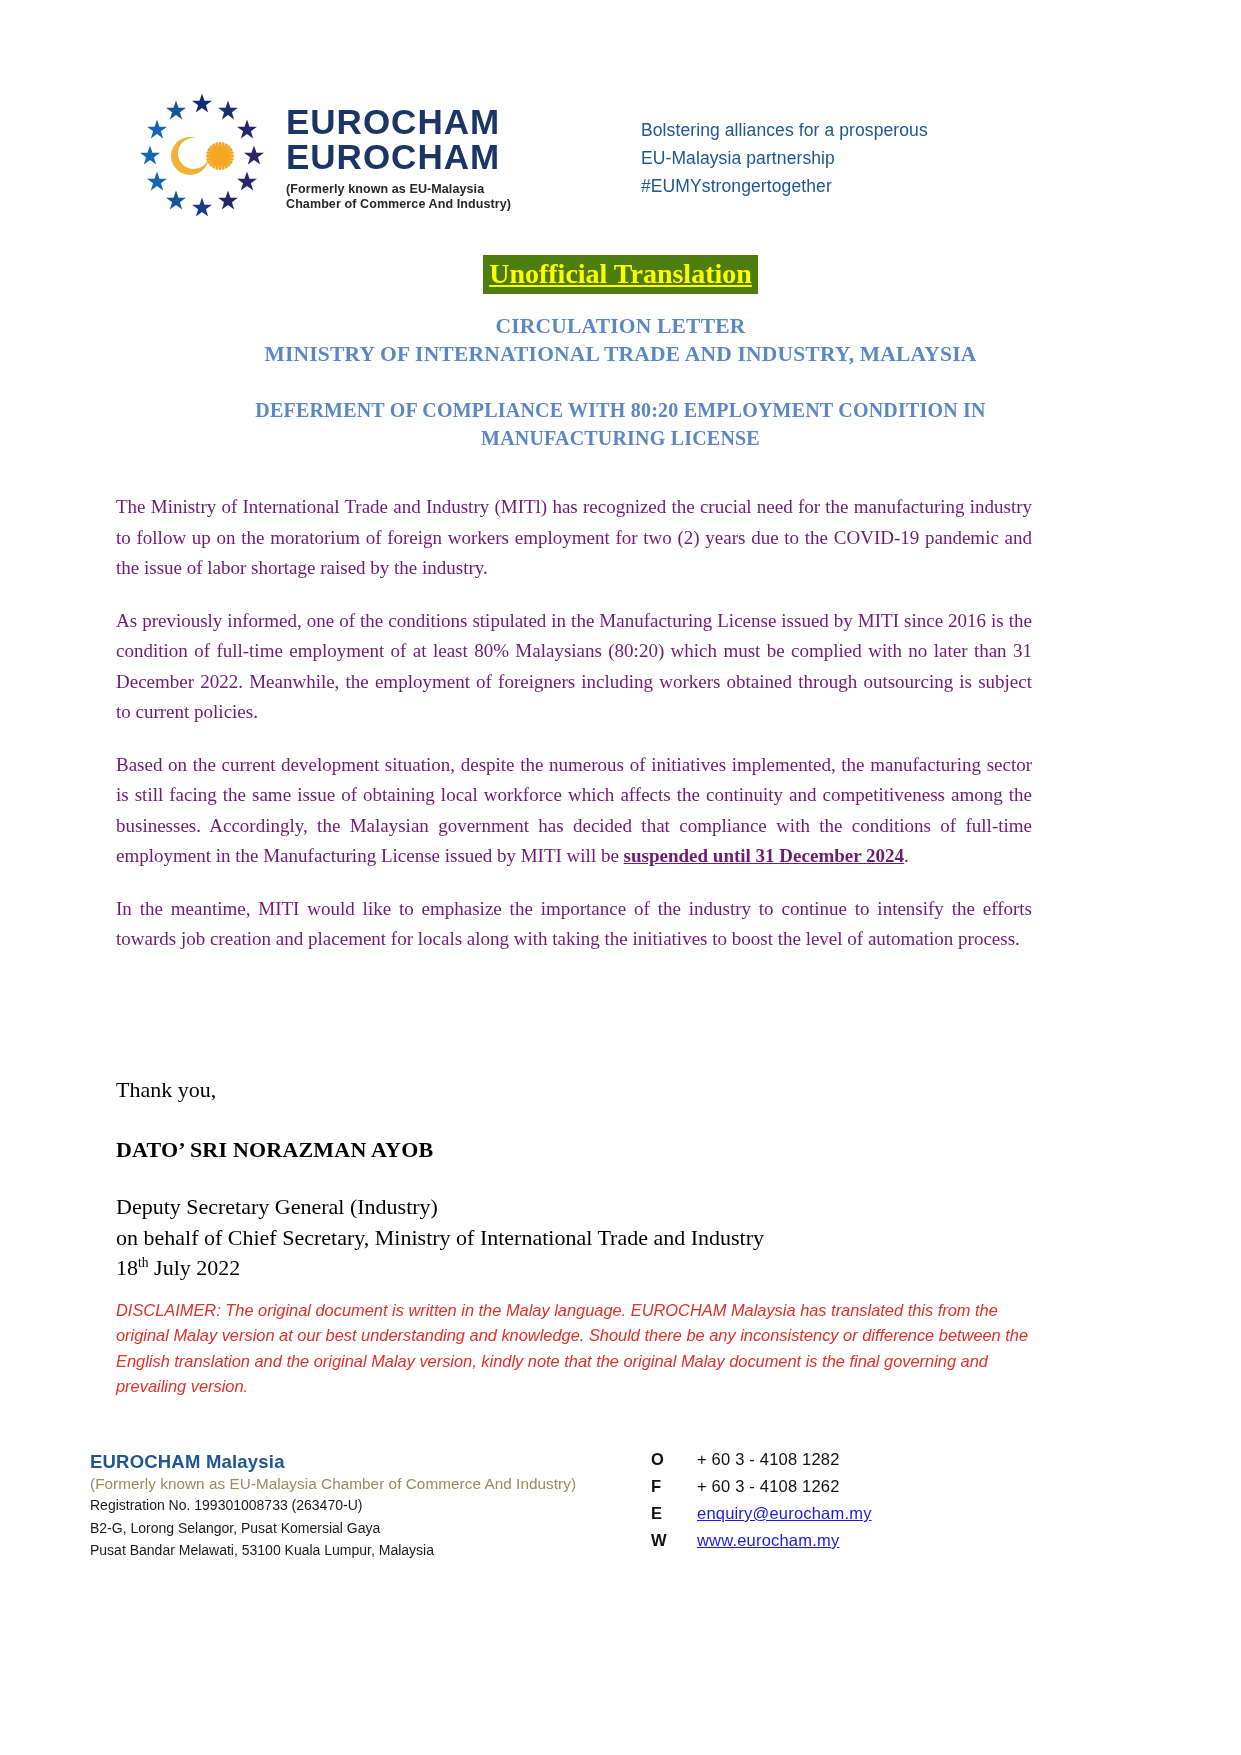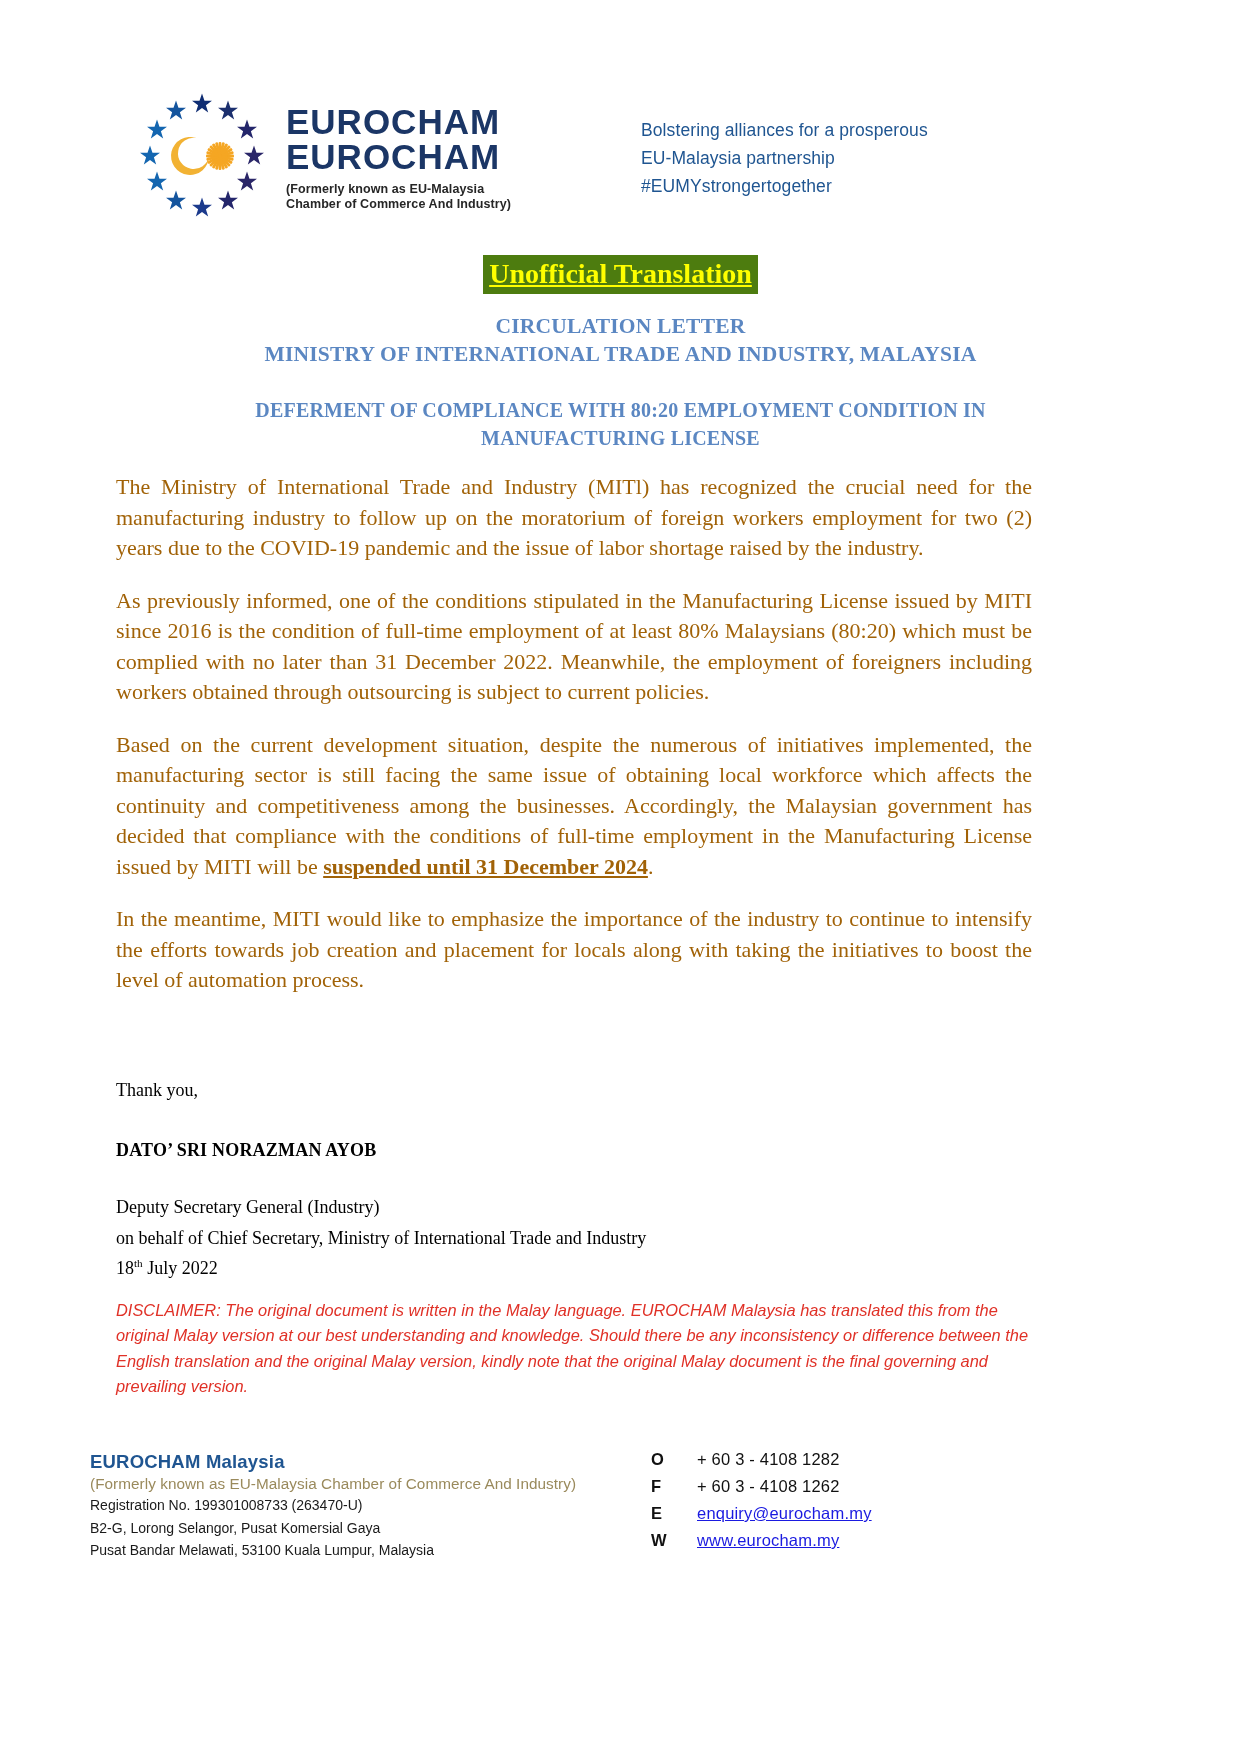--- a/index.html
+++ b/index.html
@@ -108,46 +108,46 @@
     height: 28px;
   }
   .title-sub {
     font-size: 20px;
     line-height: 28px;
   }
 
   
   .body-area {
     position: absolute;
-    top: 472px;
+    top: 492px;
     left: 116px;
     width: 916px;
-    color: #a16207;
-    font-size: 22px;
+    color: #701a75;
+    font-size: 19px;
     line-height: 30.5px;
     text-align: justify;
   }
   .body-area p {
     margin: 0 0 22px 0;
     text-align: justify;
   }
   .body-area p.last-of-body { margin-bottom: 0; }
   .u-bold {
     font-weight: bold;
     text-decoration: underline;
   }
 
   
   .signoff {
     position: absolute;
     top: 1075px;
     left: 116px;
     width: 916px;
     color: #000;
-    font-size: 18px;
+    font-size: 22px;
     line-height: 30.5px;
   }
   .signoff .thanks { margin-bottom: 29px; }
   .signoff .name {
     font-weight: bold;
     margin-bottom: 27px;
     letter-spacing: 0.2px;
   }
   .signoff .line { white-space: nowrap; }
   sup { font-size: 0.62em; vertical-align: super; line-height: 0; }

